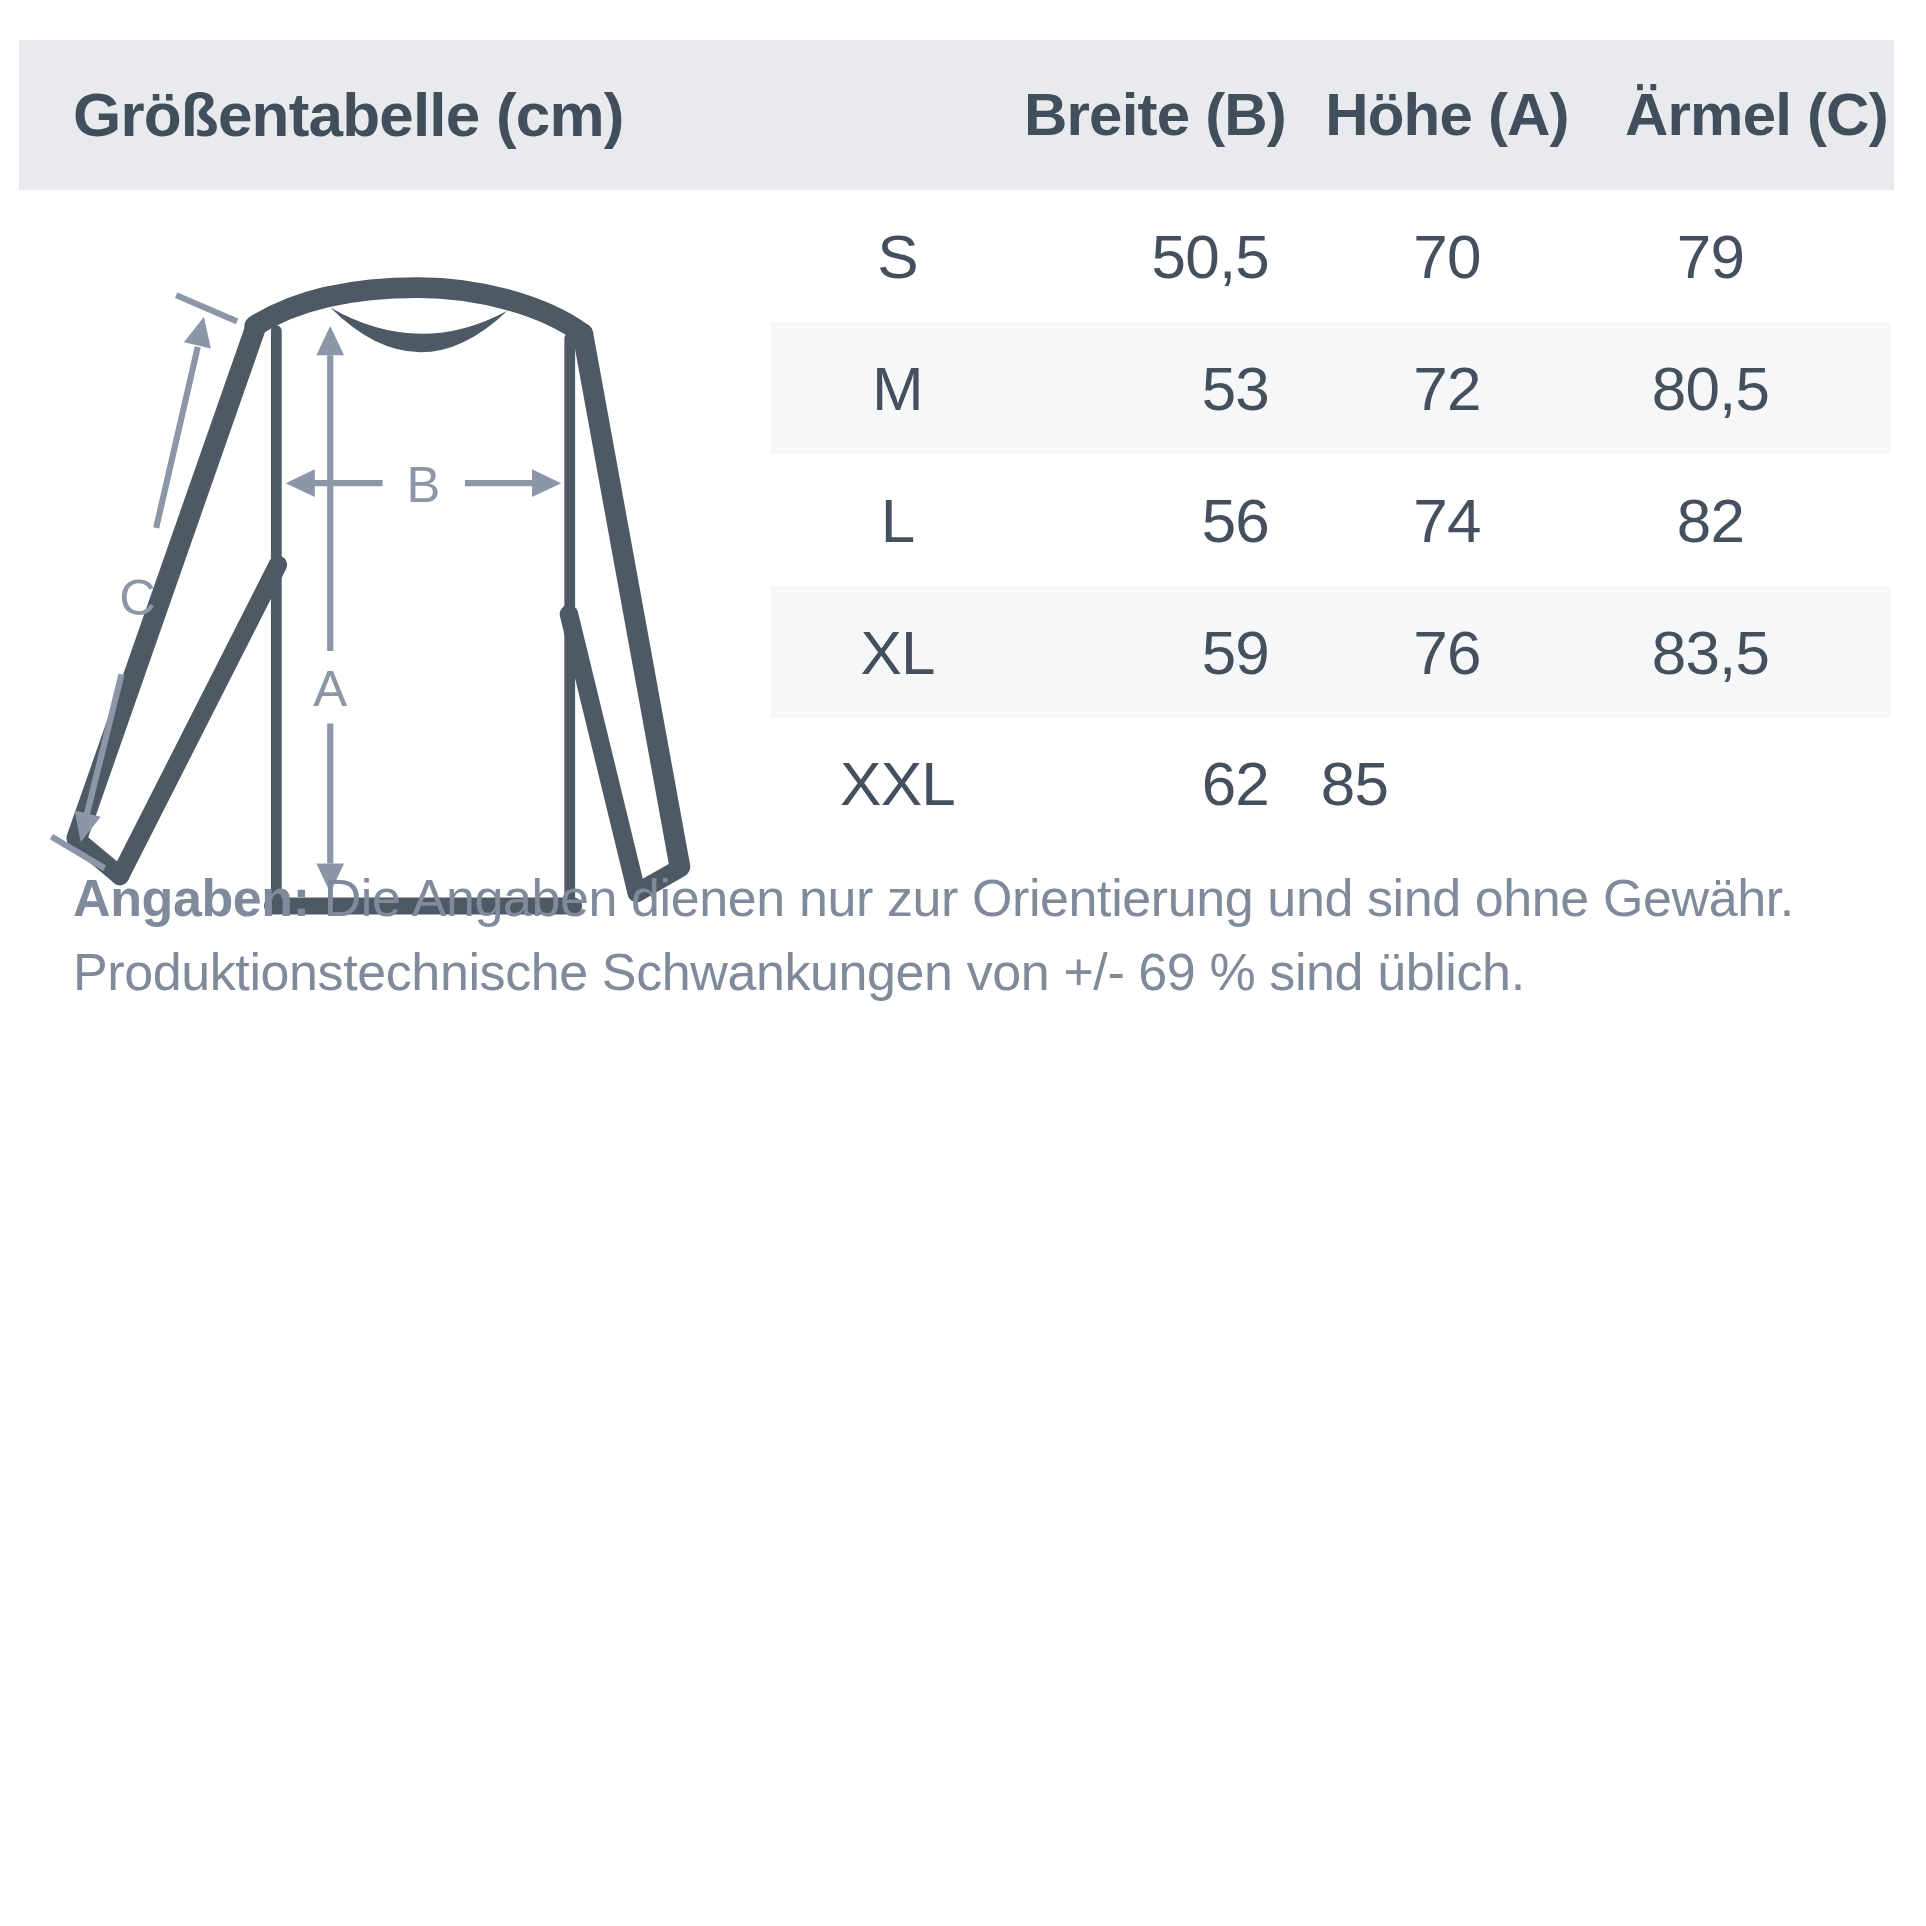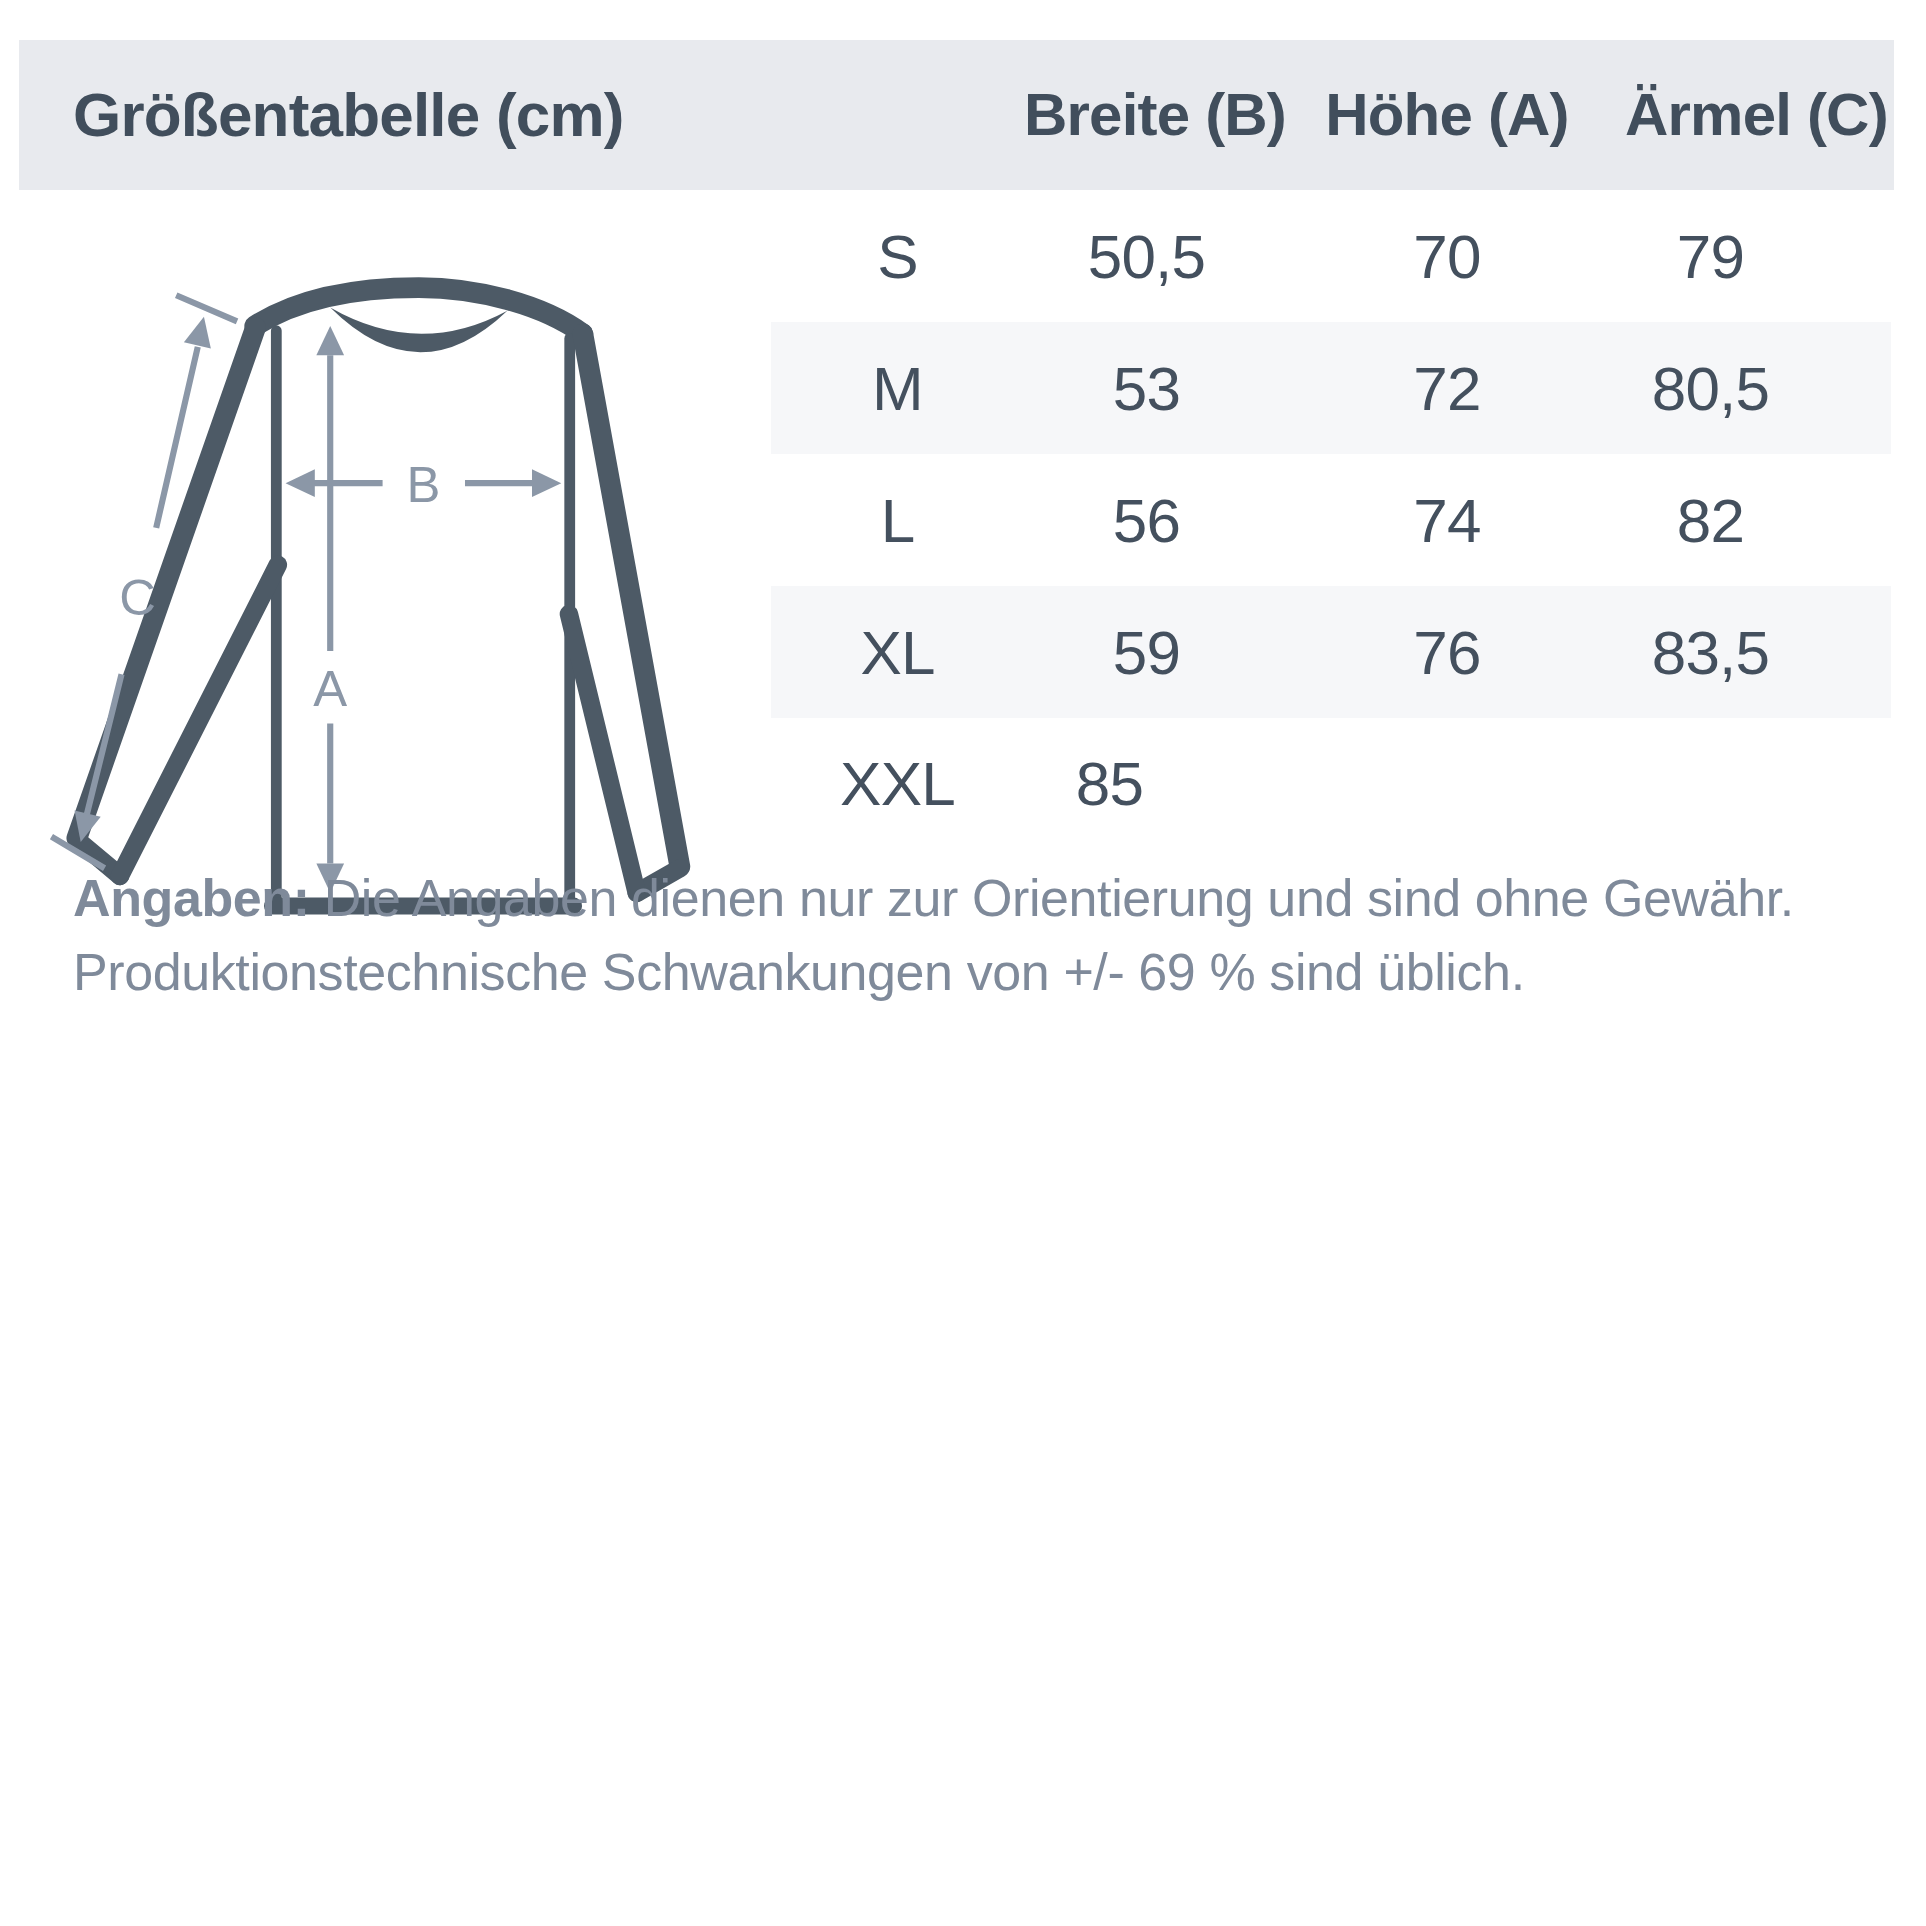--- a/index.html
+++ b/index.html
@@ -14,21 +14,21 @@
     color:#414e5c;text-align:center;white-space:nowrap;letter-spacing:-0.8px;}
   .hb{left:1005px;width:245px;}
   .ha{left:1250px;width:356px;}
   .hc{left:1606px;width:171px;}
 
   
   .row{position:absolute;left:771px;width:1120px;height:132px;display:flex;align-items:center;}
   .row.shaded{background:#f6f7f9;}
   .cell{text-align:center;font-size:62px;color:#44505e;letter-spacing:-0.8px;white-space:nowrap;}
   .c1{width:253px;}
-  .c2{width:245px;}
+  .c2{width:245px;text-align:right;}
   .c3{width:356px;}
   .c4{width:171px;}
 
   
   .diagram{position:absolute;left:42px;top:266px;width:655px;height:670px;}
   .dim-label{font-size:66px;fill:#8b97a7;font-weight:400;}
 
   
   .note{position:absolute;left:73px;top:861px;width:1795px;font-size:52px;
     line-height:74px;color:#7f8a9a;letter-spacing:-0.4px;}
@@ -65,20 +65,21 @@
     <div class="cell c4">82</div>
   </div>
   <div class="row shaded" style="top:586px">
     <div class="cell c1">XL</div>
     <div class="cell c2">59</div>
     <div class="cell c3">76</div>
     <div class="cell c4">83,5</div>
   </div>
   <div class="row" style="top:717px">
     <div class="cell c1">XXL</div>
+    <div class="cell c2">62</div>
     <div class="cell c4">85</div>
   </div>
 
   <svg class="diagram" viewBox="0 0 850 870" aria-hidden="true">
 
     <g stroke="#4d5a66" fill="none" stroke-linecap="round">
       <path d="M 276,78 C 335,40 415,28 489,28 C 565,28 650,50 702,88" stroke-width="27"></path>
       <path d="M 374,54 Q 489,168 604,58 Q 489,120 374,54 Z" fill="#4d5a66" stroke="none"></path>
       <path d="M 304,84 L 304,826" stroke-width="14"></path>
       <path d="M 685,94 L 685,826" stroke-width="14"></path>

